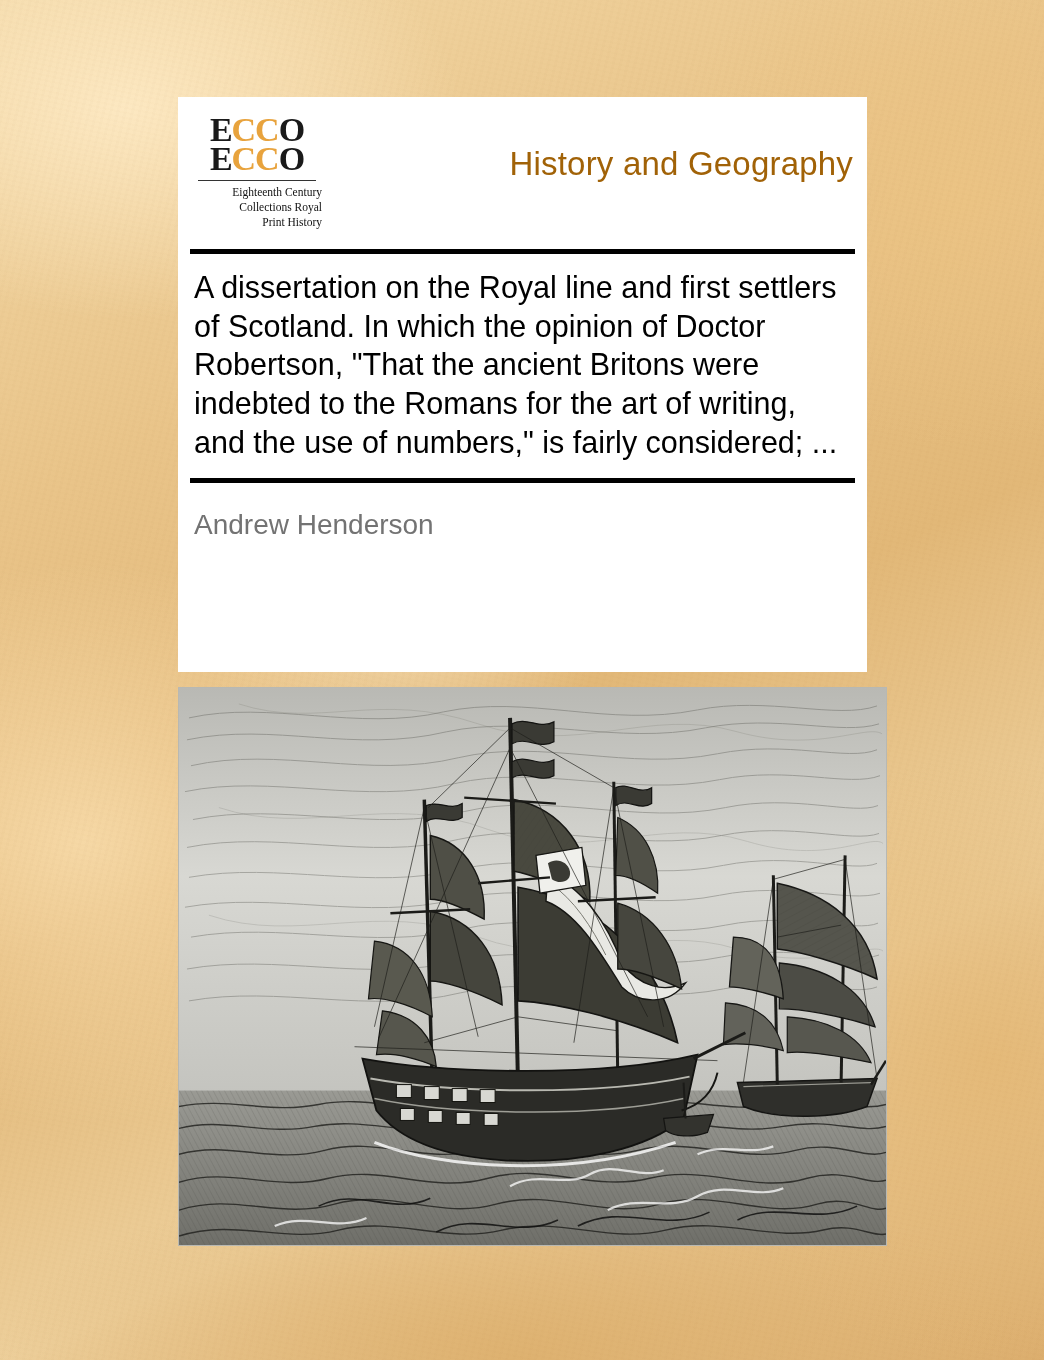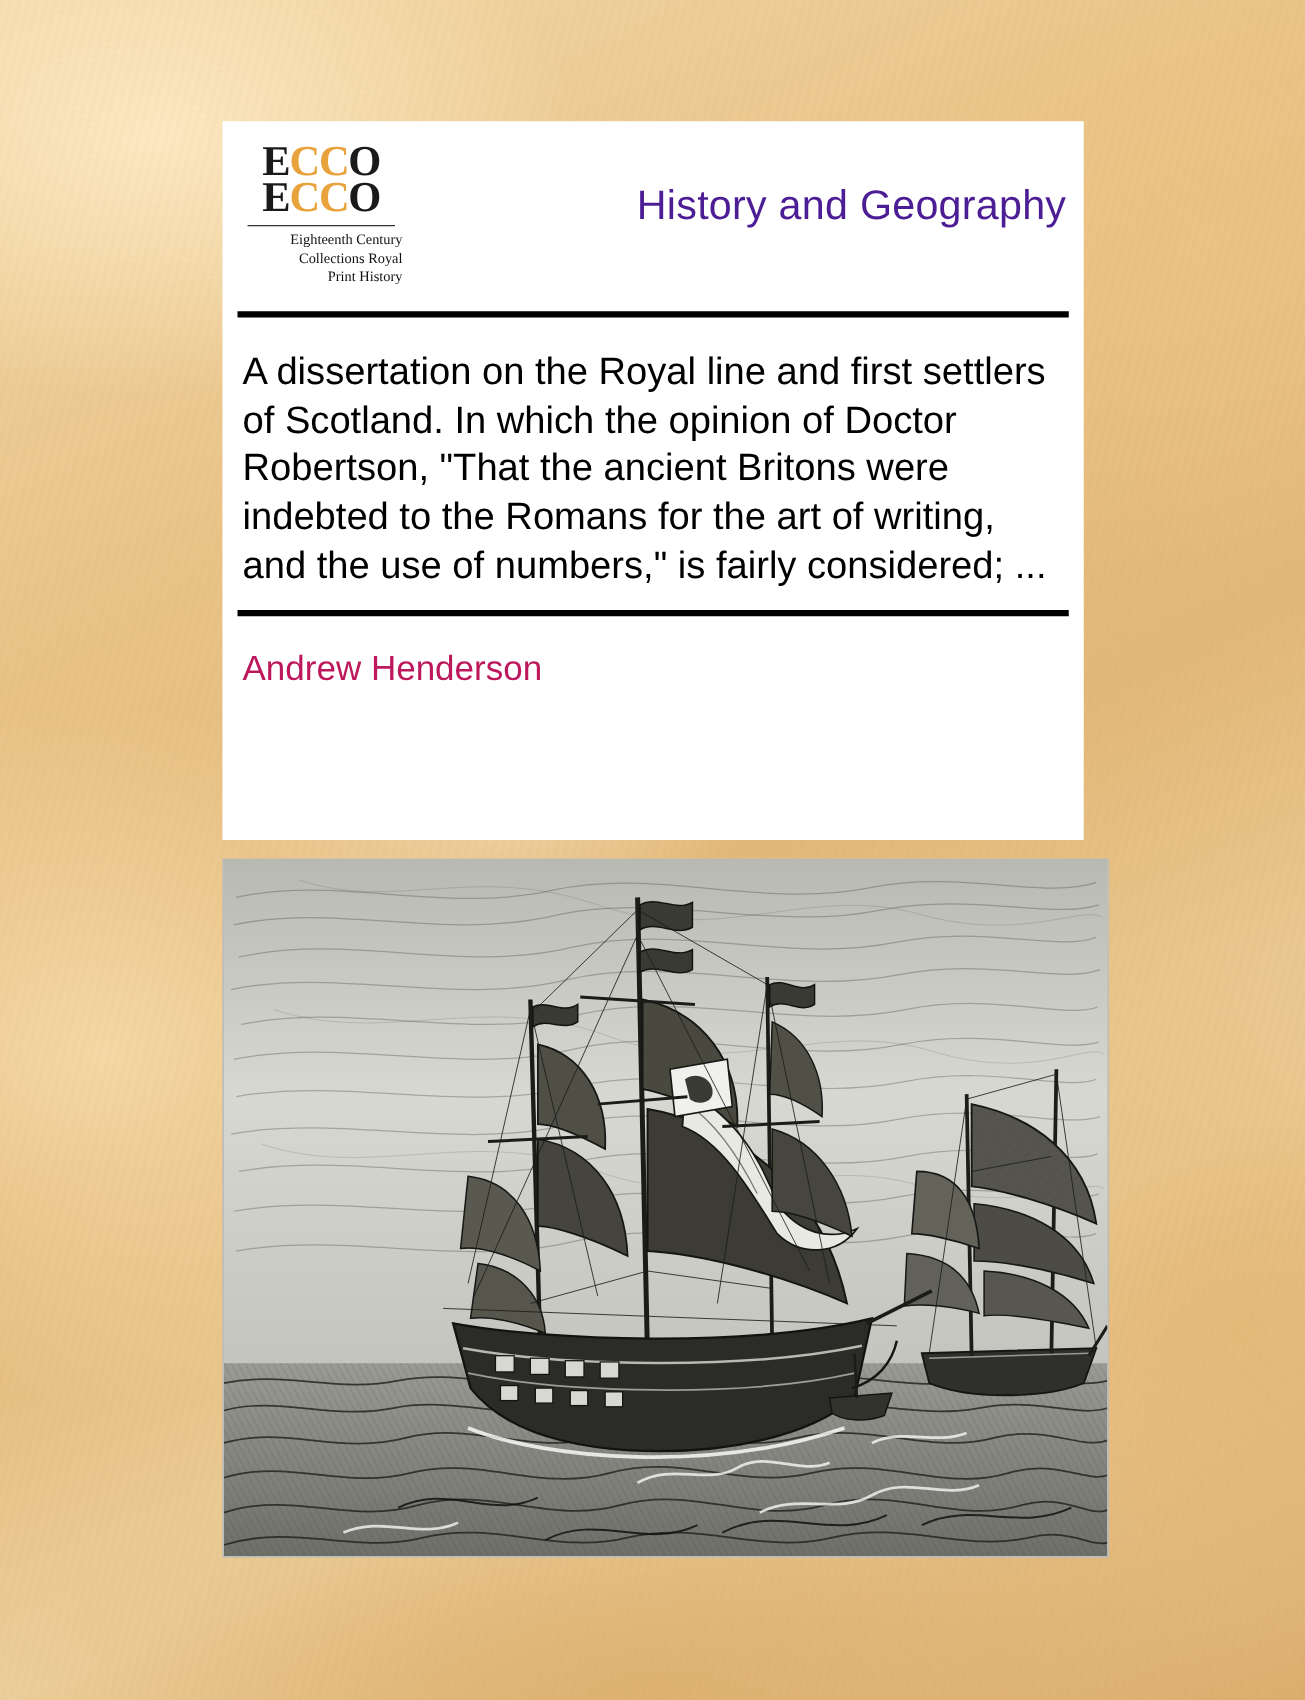--- a/index.html
+++ b/index.html
@@ -91,52 +91,52 @@
     line-height: 1.32;
     color: #111;
     text-align: right;
   }
 
   .category {
     position: absolute;
     right: 14px;
     top: 48px;
     font-size: 33px;
-    color: #4c1d95;
+    color: #a16207;
     letter-spacing: 0.2px;
   }
 
   .rule-thick {
     height: 5px;
     background: #000;
     margin: 0 12px;
   }
 
   .title-block {
-    padding: 24px 16px 10px 16px;
+    padding: 14px 16px 10px 16px;
   }
   .book-title {
     font-size: 30.5px;
     line-height: 1.27;
     color: #000;
     margin: 0;
   }
 
   .rule-thick2 {
     height: 5px;
     background: #000;
     margin: 6px 12px 0 12px;
   }
 
   .author-block {
     padding: 26px 16px 0 16px;
   }
   .author {
     font-size: 28px;
-    color: #be185d;
+    color: #737373;
   }
 
   
   .illustration {
     position: absolute;
     left: 178px;
     top: 687px;
     width: 709px;
     height: 559px;
     z-index: 3;

